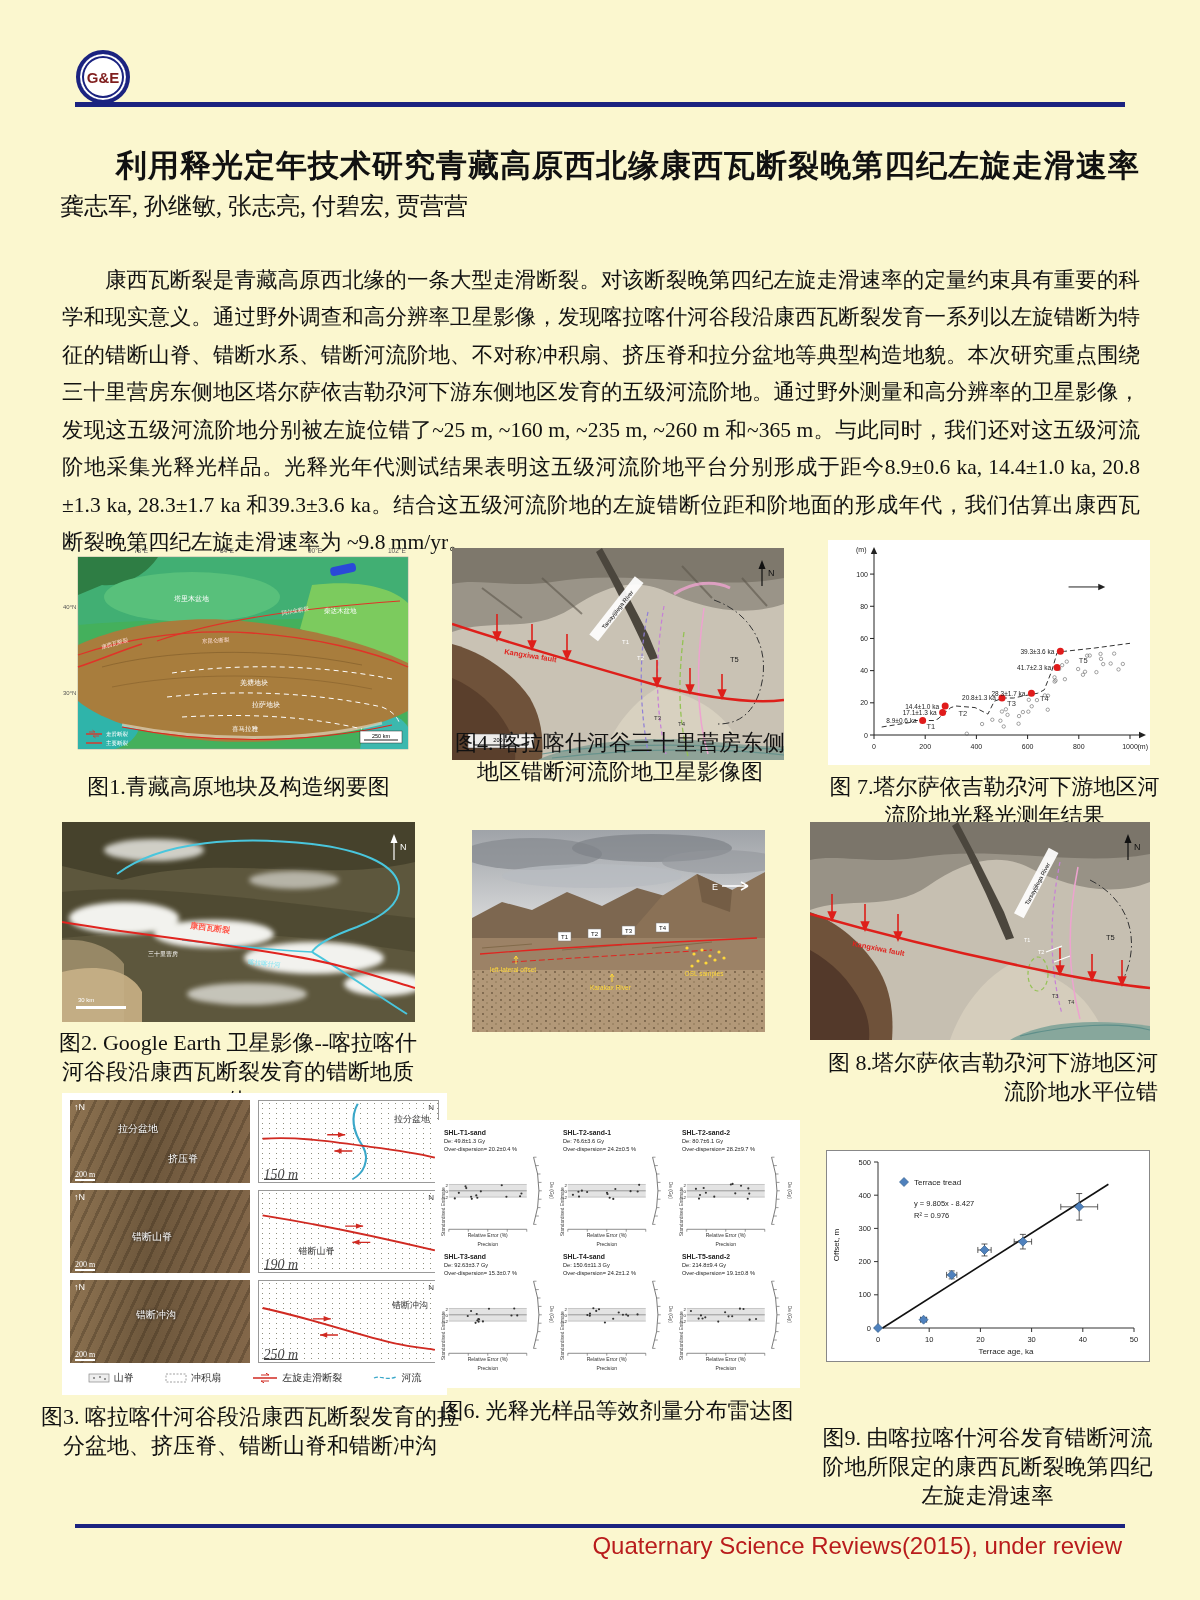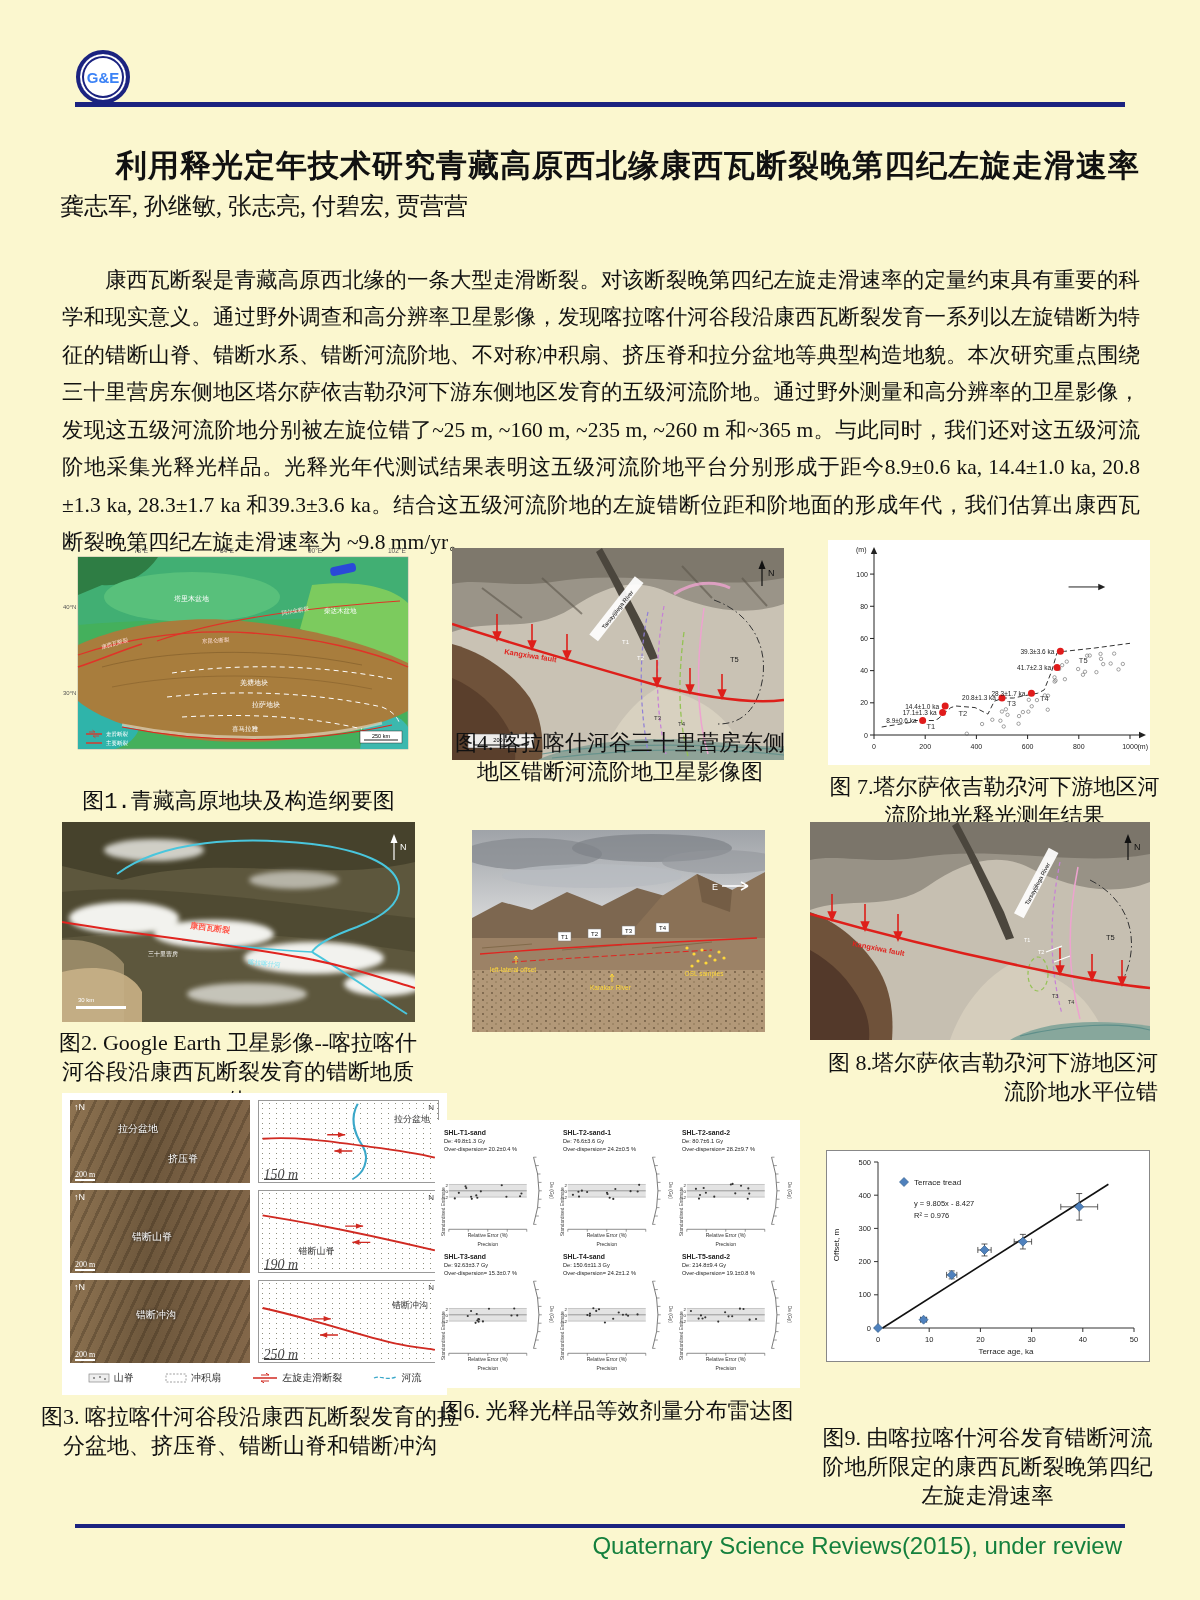--- a/index.html
+++ b/index.html
@@ -2,31 +2,31 @@
 <html><head>
 <meta charset="utf-8">
 <style>
   html,body{margin:0;padding:0;}
   .page{position:relative;width:1200px;height:1600px;background:#fbf7cf;overflow:hidden;
         font-family:"Liberation Serif","DejaVu Serif",serif;color:#111;}
   .abs{position:absolute;}
   .logo{left:76px;top:50px;width:46px;height:46px;border-radius:50%;
         border:4px solid #1b2380;background:#fff;display:flex;align-items:center;justify-content:center;
         box-shadow:inset 0 0 0 2px #fff, inset 0 0 0 4px #1b2380;}
-  .logo span{color:#3b82f6;font-weight:bold;font-size:15px;font-family:"Liberation Sans",sans-serif;}
+  .logo span{color:#7f1d1d;font-weight:bold;font-size:15px;font-family:"Liberation Sans",sans-serif;}
   .rule{background:#1b2380;height:5px;}
   .title{left:60px;top:124px;width:1080px;text-align:right;font-size:31px;font-weight:bold;letter-spacing:1px;}
   .authors{left:60px;top:190px;width:1080px;font-size:24px;}
   .abstract{left:62px;top:240px;width:1078px;font-size:21.5px;line-height:37.5px;text-align:justify;text-indent:2em;}
   figure{position:absolute;margin:0;padding:0;}
   .canvas{display:block;width:100%;height:100%;}
   .card{background:#ffffff;}
   .cap{position:absolute;text-align:center;font-size:22px;line-height:29px;}
   .footer-text{position:absolute;right:78px;top:1532px;font-family:"Liberation Sans","DejaVu Sans",sans-serif;
-               font-size:24px;color:#15803d;}
+               font-size:24px;color:#b91c1c;}
   
   .f3card{position:absolute;left:62px;top:1093px;width:385px;height:302px;background:#fff;padding:0;}
   .f3row{display:flex;gap:8px;padding:7px 8px 0 8px;height:83px;}
   .f3sat{position:relative;flex:1;background:linear-gradient(100deg,#8f7452 0%,#6d573c 45%,#84684a 100%);overflow:hidden;}
   .f3sat .ridge{position:absolute;inset:0;background:repeating-linear-gradient(115deg,rgba(40,28,14,.25) 0 3px,transparent 3px 11px);}
   .f3map{position:relative;flex:1;background:#fff;border:1px solid #999;
          background-image:radial-gradient(#8e8e7c 0.7px,transparent 0.9px);background-size:7px 5px;overflow:hidden;}
   .f3lab{position:absolute;color:#fff;font-size:10px;text-shadow:0 0 3px #000;white-space:nowrap;}
   .f3maplab{position:absolute;color:#333;font-size:9px;background:rgba(255,255,255,.7);white-space:nowrap;}
   .f3n{position:absolute;left:4px;top:2px;color:#fff;font-size:9px;font-family:"Liberation Sans",sans-serif;}
@@ -91,21 +91,21 @@
       <text x="319" y="193" font-size="5.5" text-anchor="middle">250 km</text>
       <g>
         <line x1="24" y1="189" x2="40" y2="189" stroke="#e03328" stroke-width="1.4"></line>
         <path d="M27,187 h6 l-2.5,-1.8 M37,191 h-6 l2.5,1.8" stroke="#e03328" stroke-width="0.8" fill="none"></path>
         <text x="44" y="191" font-size="5.5" fill="#fff">走滑断裂</text>
         <line x1="24" y1="198" x2="40" y2="198" stroke="#e03328" stroke-width="1.4"></line>
         <text x="44" y="200" font-size="5.5" fill="#fff">主要断裂</text>
       </g>
     </svg>
   </figure>
-  <figcaption class="cap" style="left:62px;top:788px;width:353px;font-family:Liberation Mono, monospace;">图1.青藏高原地块及构造纲要图</figcaption>
+  <figcaption class="cap" style="left:62px;top:772px;width:353px;">图1.青藏高原地块及构造纲要图</figcaption>
 
   <figure class="abs" style="left:62px;top:822px;width:353px;height:200px;">
     <svg class="canvas" viewBox="0 0 353 200">
       <defs>
           <filter id="bl">
             <feGaussianBlur stdDeviation="2.5"></feGaussianBlur>
           </filter>
         </defs>
       <rect width="353" height="200" fill="#5d573d"></rect>
       <path d="M0,0 L353,0 L353,40 C260,62 160,30 60,58 L0,44 Z" fill="#46422c"></path>

